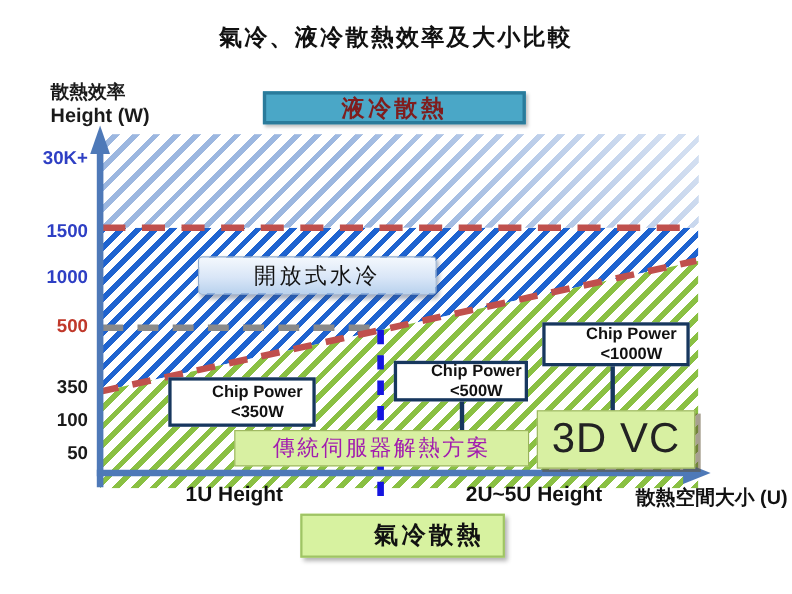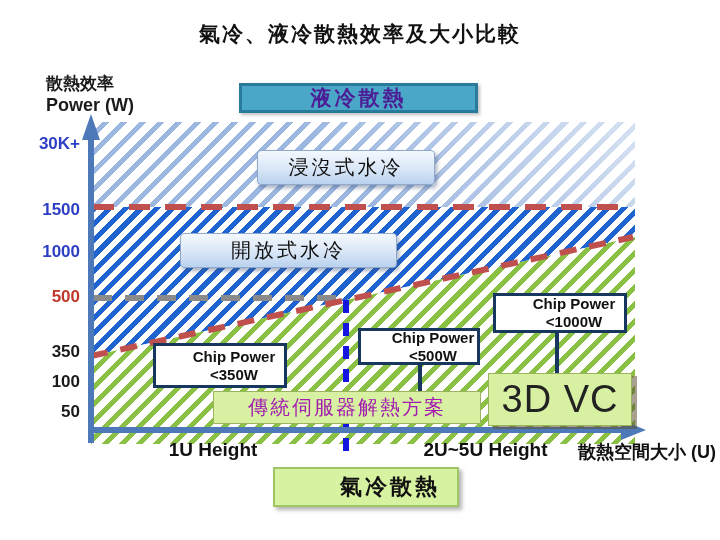--- a/index.html
+++ b/index.html
@@ -43,21 +43,21 @@
 
   
   .xtick{position:absolute;top:439px;font-size:19px;font-weight:bold;color:#111;text-align:center;white-space:nowrap;}
   .xaxis-title{position:absolute;left:578px;top:440px;font-size:18px;font-weight:600;color:#111;white-space:nowrap;}
 
   
   .banner-liquid{
     position:absolute;left:239px;top:83px;width:239px;height:30px;
     background:#4aa7c7;border:3px solid #2a7b9b;box-sizing:border-box;
     display:flex;align-items:center;justify-content:center;
-    color:#4c1d95;font-size:21px;font-weight:bold;letter-spacing:3px;
+    color:#7f1d1d;font-size:21px;font-weight:bold;letter-spacing:3px;
     box-shadow:2px 2px 3px rgba(0,0,0,.25);
   }
   .banner-air{
     position:absolute;left:273px;top:467px;width:186px;height:40px;
     background:#d7f2a0;border:2px solid #9fc465;box-sizing:border-box;
     display:flex;align-items:center;justify-content:center;
     font-size:22px;font-weight:bold;letter-spacing:3px;color:#111;
     box-shadow:3px 3px 4px rgba(0,0,0,.3);
     padding-left:48px;
   }
@@ -97,21 +97,21 @@
 </style>
 </head>
 <body>
 
 <div class="stage">
 
   <div class="title">氣冷、液冷散熱效率及大小比較</div>
 
   <div class="yaxis-label">
     <div class="l1">散熱效率</div>
-    <div class="l2">Power (W)</div>
+    <div class="l2">Height (W)</div>
   </div>
 
   <div class="banner-liquid">液冷散熱</div>
 
   <div class="plot">
     <div class="region region-top"></div>
     <div class="region region-mid"></div>
     <div class="region region-green"></div>
   </div>
 
@@ -136,21 +136,20 @@
   <div class="ytick tick-blue" style="top:242px">1000</div>
   <div class="ytick tick-red" style="top:287px">500</div>
   <div class="ytick tick-black" style="top:342px">350</div>
   <div class="ytick tick-black" style="top:372px">100</div>
   <div class="ytick tick-black" style="top:402px">50</div>
 
   <div class="xtick" style="left:148px;width:130px">1U Height</div>
   <div class="xtick" style="left:408px;width:155px">2U~5U Height</div>
   <div class="xaxis-title">散熱空間大小 (U)</div>
 
-  <div class="water-label immersion">浸沒式水冷</div>
   <div class="water-label openloop">開放式水冷</div>
 
   <div class="chip-box chip350">
     <div>Chip Power</div>
     <div>&lt;350W</div>
   </div>
   <div class="chip-box chip500">
     <div>Chip Power</div>
     <div>&lt;500W</div>
   </div>

